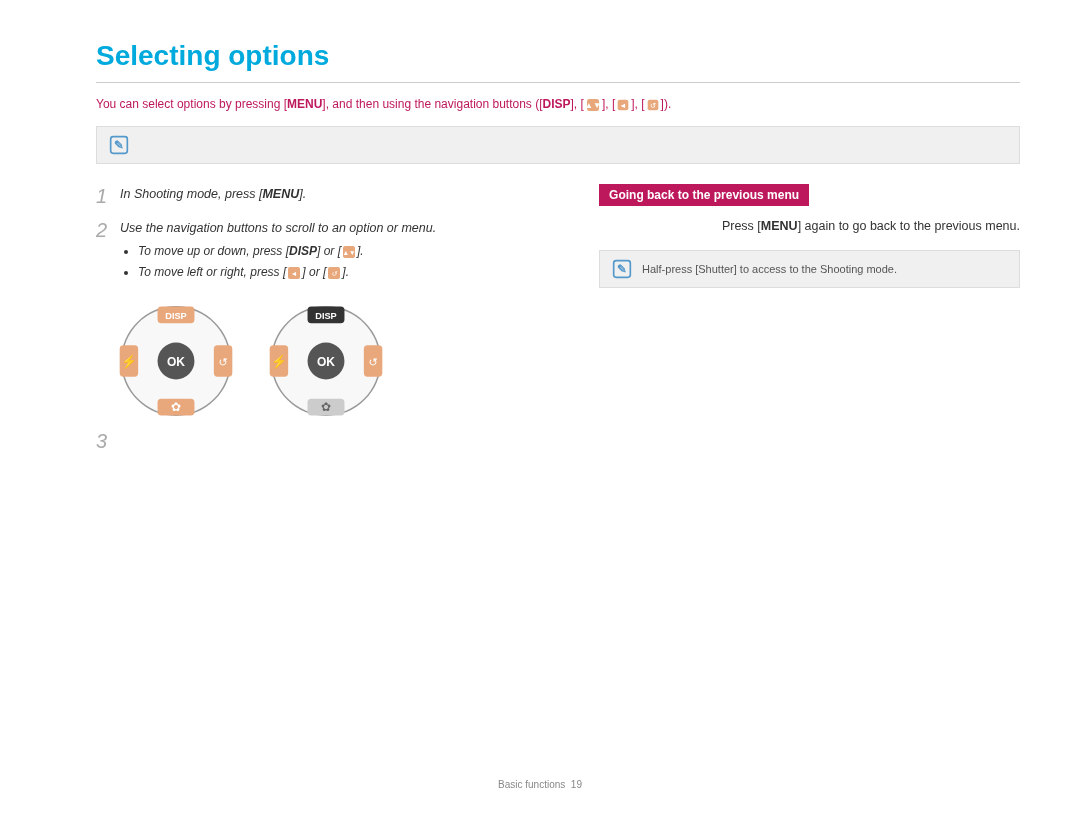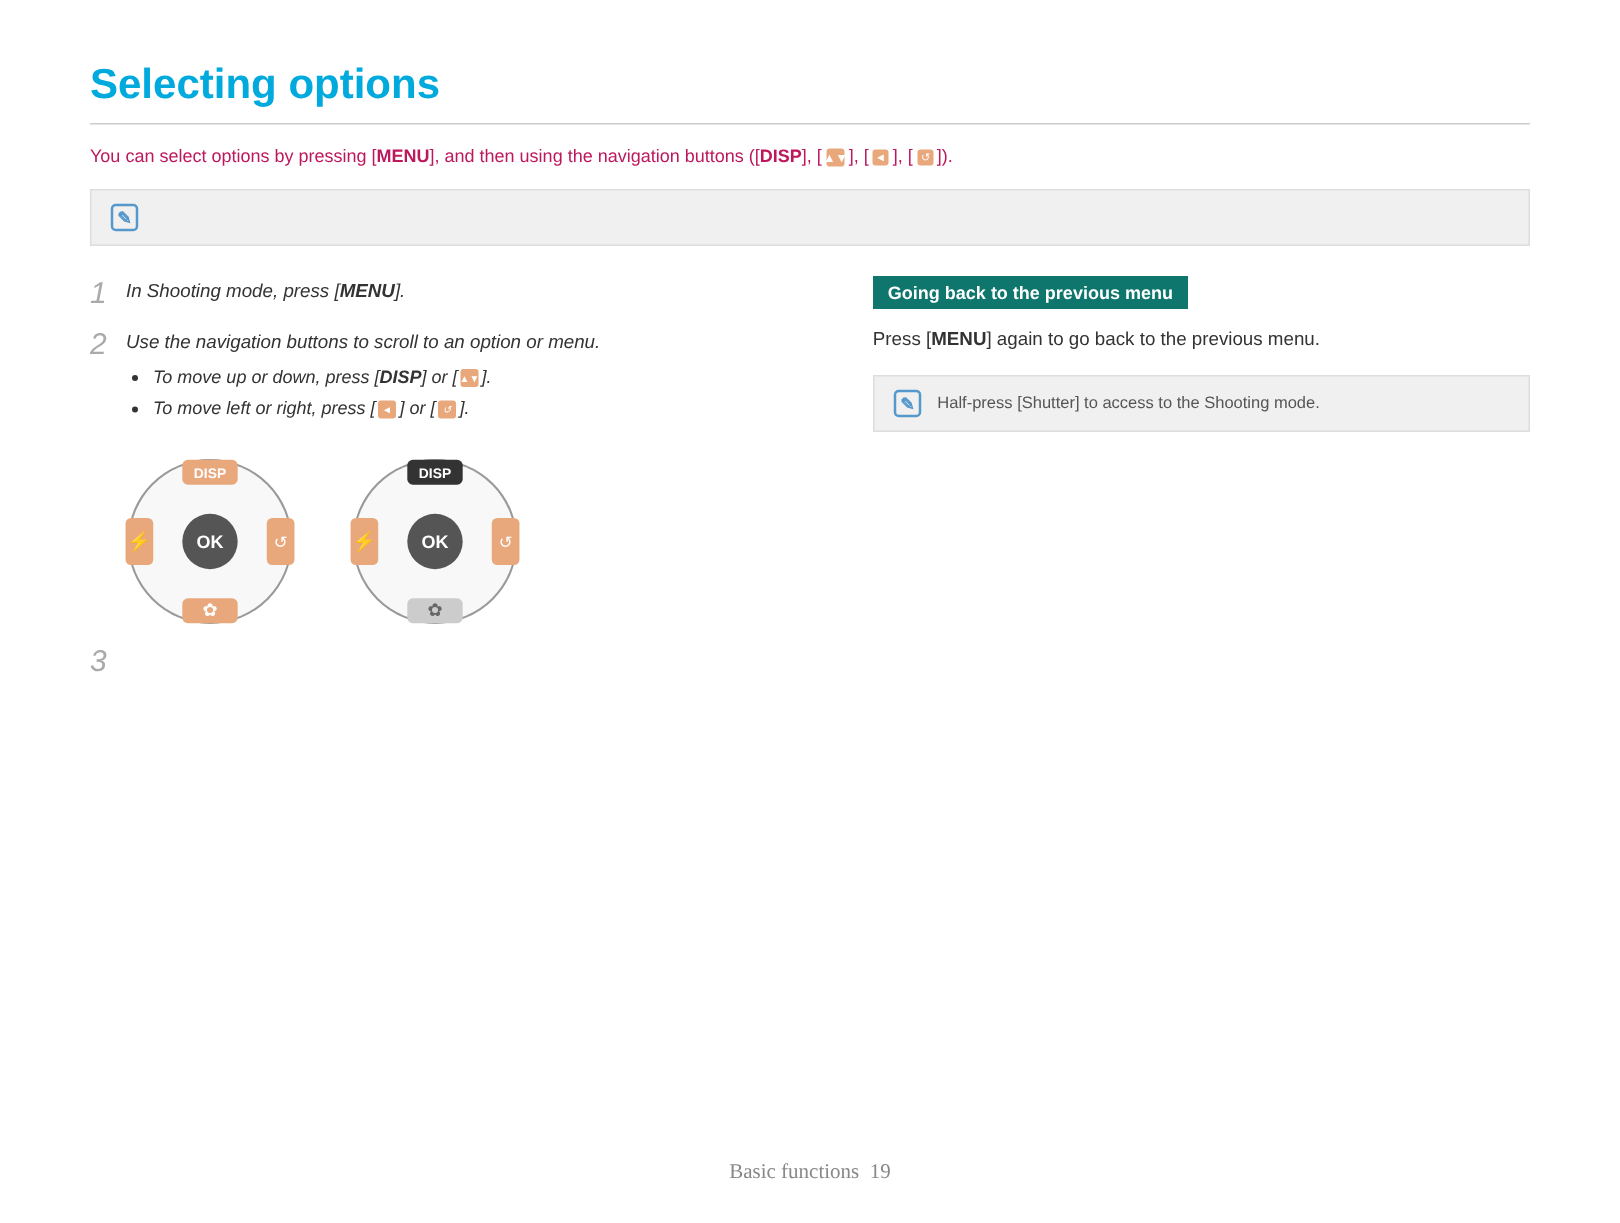--- a/index.html
+++ b/index.html
@@ -10,20 +10,21 @@
       font-family: Arial, sans-serif;
       font-size: 13px;
       color: #333;
       overflow: hidden;
       position: relative;
     }
 
     .page-container {
       padding: 40px 60px 40px 60px;
       max-width: 1080px;
+      margin-left: 36px;
     }
 
     .page-title {
       font-size: 28px;
       font-weight: bold;
       color: #00aadd;
       margin-bottom: 10px;
     }
 
     .divider {
@@ -121,38 +122,39 @@
     }
 
     
     .dial-container {
       display: flex;
       flex-direction: column;
       align-items: center;
     }
 
     .section-title-box {
-      background: #0f766e;
+      background: #be185d;
       color: #fff;
       font-size: 12px;
       font-weight: bold;
       padding: 4px 10px;
       margin-bottom: 10px;
       display: inline-block;
     }
 
     .previous-menu-section {
       margin-top: 0;
     }
 
     .prev-menu-text {
       font-size: 12.5px;
       margin-bottom: 14px;
       color: #333;
       line-height: 1.6;
+      text-align: right;
     }
 
     .prev-menu-text .key {
       font-weight: bold;
     }
 
     .note-box-small {
       background: #f0f0f0;
       border: 1px solid #ddd;
       padding: 8px 12px;
@@ -162,23 +164,22 @@
       font-size: 11px;
       color: #555;
     }
 
     .page-footer {
       position: absolute;
       bottom: 25px;
       left: 0;
       right: 0;
       text-align: center;
-      font-size: 14px;
+      font-size: 10px;
       color: #888;
-      font-family: Liberation Serif, serif;
     }
 
     .step3 {
       margin-top: 8px;
     }
 
     
     svg.dial {
       width: 120px;
       height: 120px;

